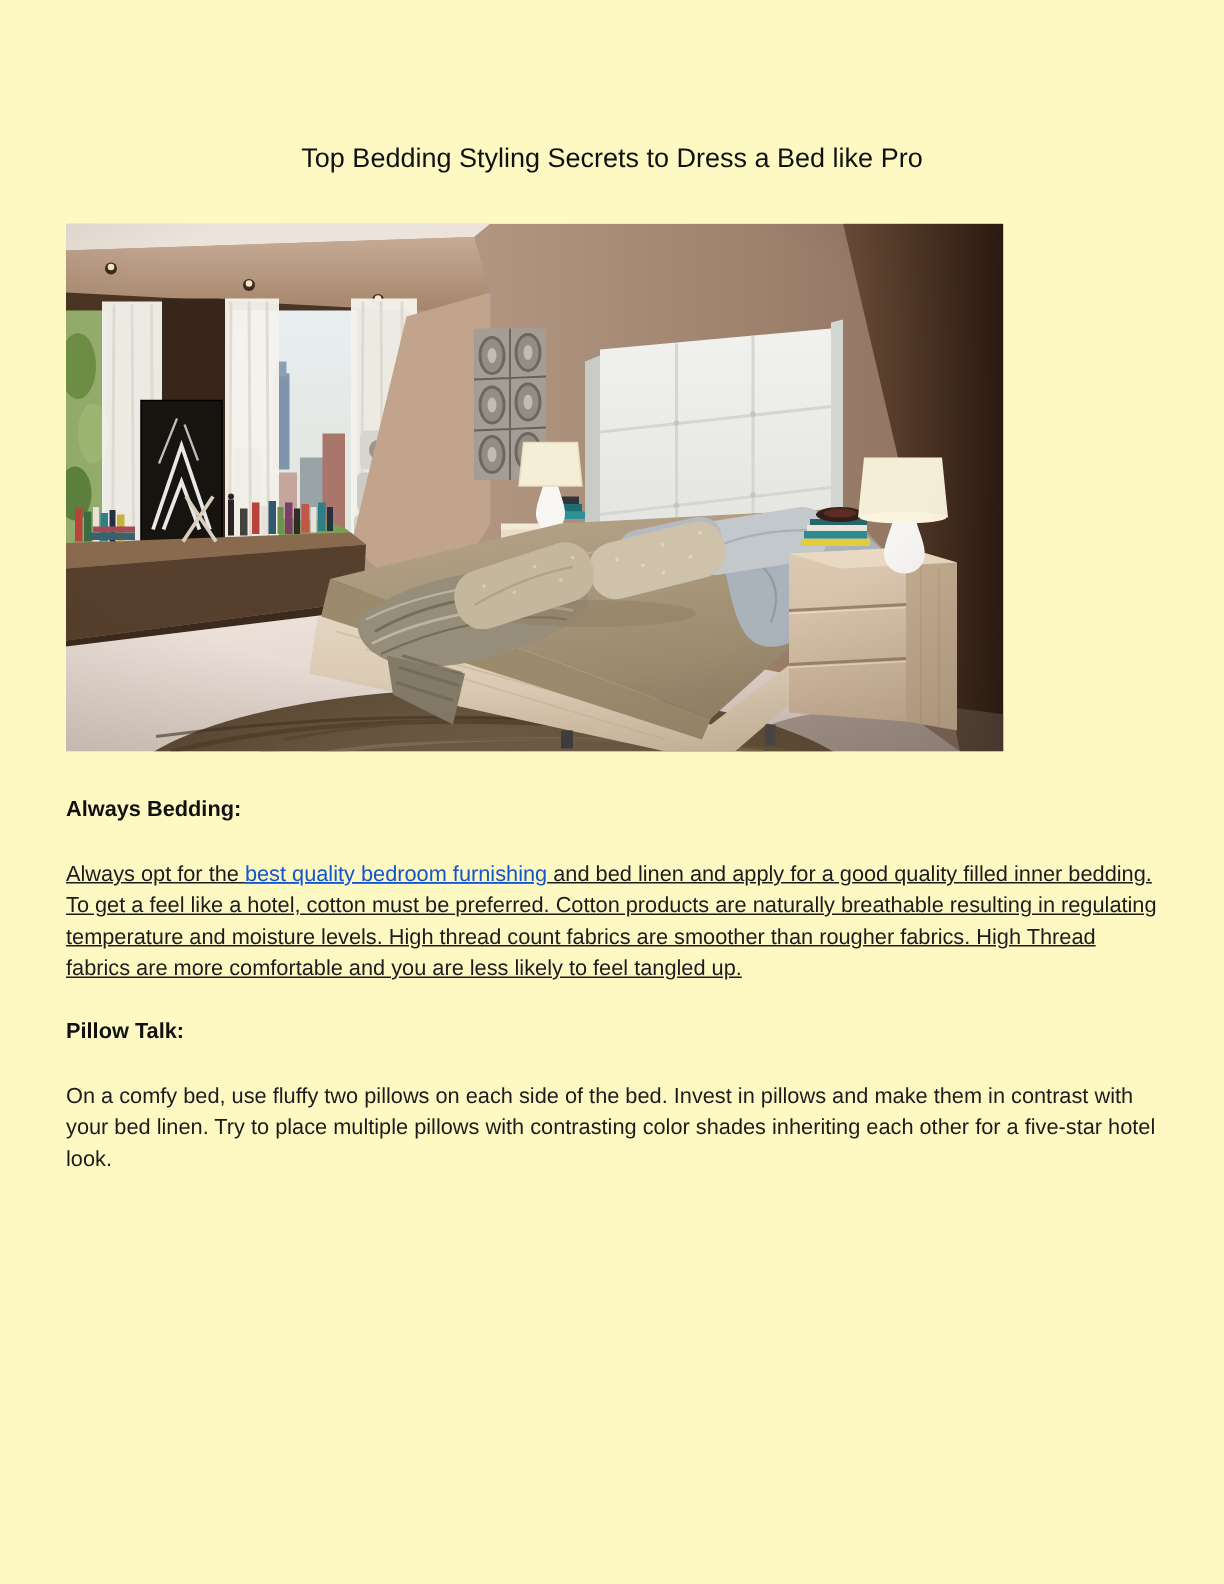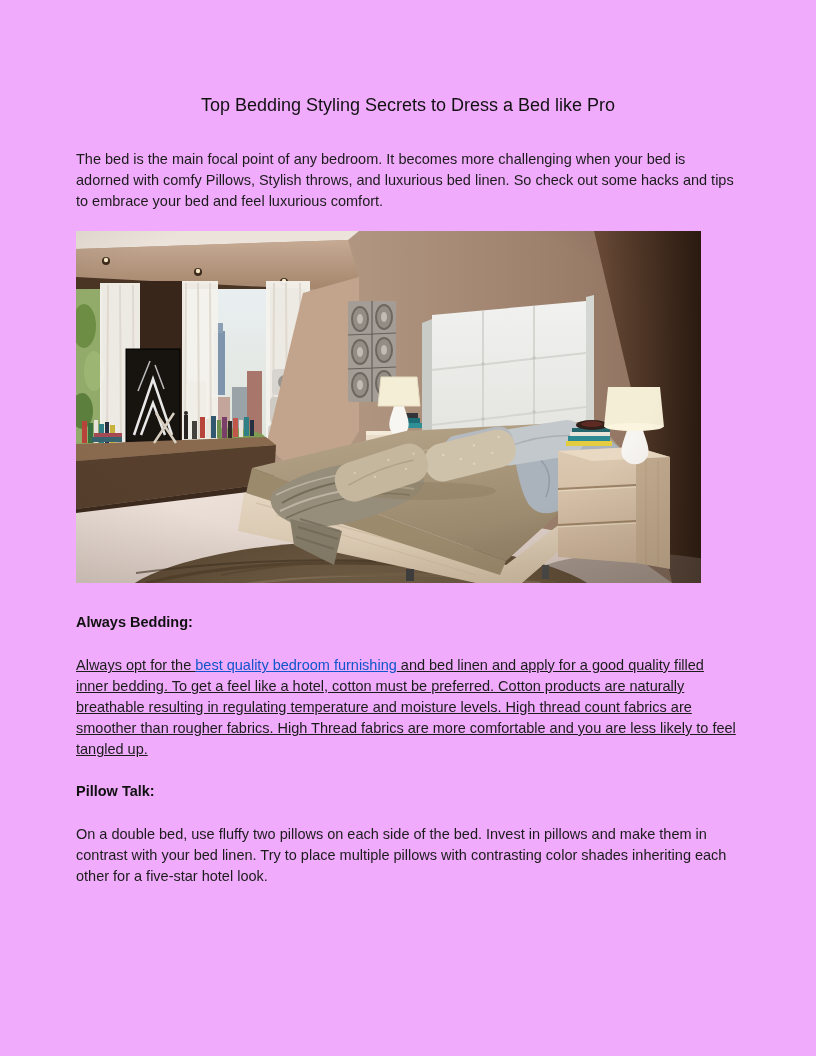--- a/index.html
+++ b/index.html
@@ -1,18 +1,18 @@
 <!DOCTYPE html>
 <html><head>
 <meta charset="utf-8">
 <style>
   html,body{margin:0;padding:0;background:#ffffff;}
   .page{
-    width:816px;min-height:1056px;margin:0 auto;background:#f0abfc;
-    box-sizing:border-box;padding:93px 76px 60px;
+    width:816px;min-height:1056px;margin:0 auto;background:#fef9c3;
+    box-sizing:border-box;padding:93px 44px 60px;
     font-family:"Liberation Sans","DejaVu Sans",sans-serif;color:#1c1c1c;
   }
   .doc-title{
     font-size:18px;line-height:24px;font-weight:400;text-align:center;
     margin:0 0 32px;color:#111;
   }
   .doc-para{font-size:14.5px;line-height:21px;margin:0;color:#1c1c1c;}
   .doc-h2{font-size:14.5px;line-height:21px;font-weight:700;margin:0;color:#111;}
   .mt-img{margin:19px 0 0;}
   .mt-h2a{margin-top:29px;}
@@ -23,21 +23,20 @@
   figure.photo{width:625px;height:352px;overflow:hidden;padding:0;}
   figure.photo svg{display:block;}
 </style>
 </head>
 <body>
 
 <div class="page">
 
   <h1 class="doc-title">Top Bedding Styling Secrets to Dress a Bed like Pro</h1>
 
-  <p class="doc-para">The bed is the main focal point of any bedroom. It becomes more challenging when your bed is adorned with comfy Pillows, Stylish throws, and luxurious bed linen. So check out some hacks and tips to embrace your bed and feel luxurious comfort.</p>
 
   <figure class="photo mt-img">
     <svg width="625" height="352" viewBox="0 0 625 352" xmlns="http://www.w3.org/2000/svg">
       <defs>
         <linearGradient id="wallGrad" x1="0" y1="0" x2="1" y2="0">
           <stop offset="0" stop-color="#b29684"></stop>
             <stop offset="0.45" stop-color="#b09581"></stop>
           <stop offset="0.75" stop-color="#9d816d"></stop>
             <stop offset="1" stop-color="#8a6d5a"></stop>
         </linearGradient>
@@ -328,15 +327,15 @@
       <rect x="0" y="0" width="625" height="352" fill="url(#vignette)"></rect>
     </svg>
   </figure>
 
   <h2 class="doc-h2 mt-h2a">Always Bedding:</h2>
 
   <p class="doc-para mt-p2"><span>Always opt for the </span><a class="doc-link">best quality bedroom furnishing</a><span> and bed linen and apply for a good quality filled inner bedding. To get a feel like a hotel, cotton must be preferred. Cotton products are naturally breathable resulting in regulating temperature and moisture levels. High thread count fabrics are smoother than rougher fabrics. High Thread fabrics are more comfortable and you are less likely to feel tangled up.</span></p>
 
   <h2 class="doc-h2 mt-h2b">Pillow Talk:</h2>
 
-  <p class="doc-para mt-p3">On a double bed, use fluffy two pillows on each side of the bed. Invest in pillows and make them in contrast with your bed linen. Try to place multiple pillows with contrasting color shades inheriting each other for a five-star hotel look.</p>
+  <p class="doc-para mt-p3">On a comfy bed, use fluffy two pillows on each side of the bed. Invest in pillows and make them in contrast with your bed linen. Try to place multiple pillows with contrasting color shades inheriting each other for a five-star hotel look.</p>
 
 </div>
 
 </body></html>

